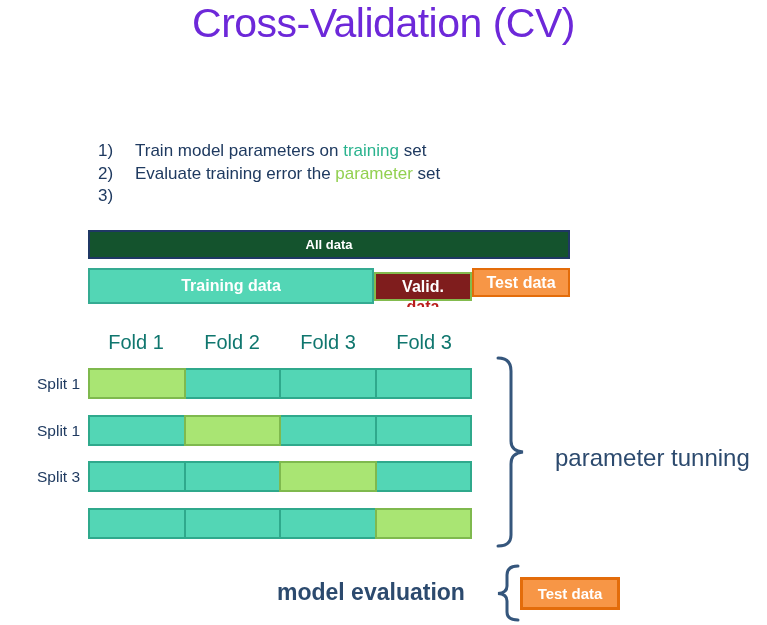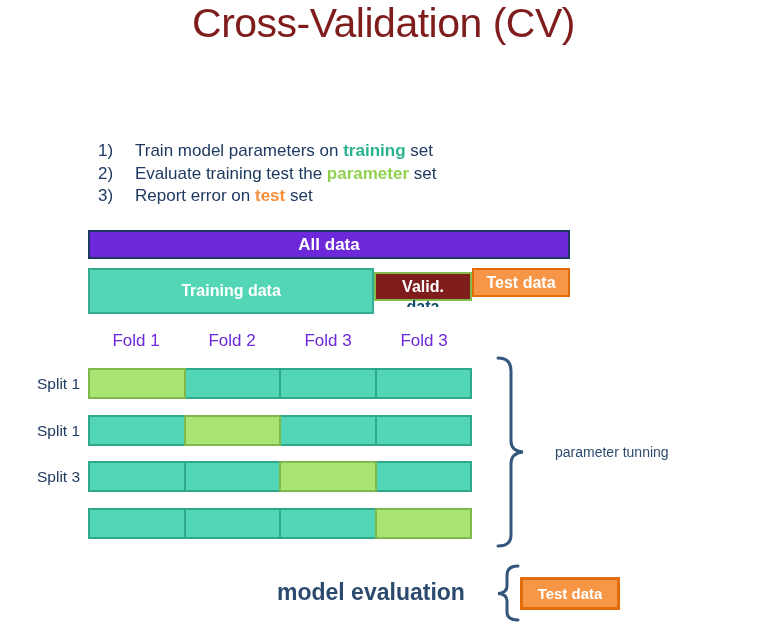--- a/index.html
+++ b/index.html
@@ -12,65 +12,65 @@
     background: #ffffff;
     overflow: hidden;
   }
   .abs { position: absolute; }
 
   
   .title {
     left: 0; top: 56; width: 767px;
     text-align: center;
     font-size: 41px;
-    color: #7f1d1d;
+    color: #6d28d9;
     letter-spacing: -0.5px;
   }
 
   
   .steps { left: 98px; top: 140px; width: 420px; color: #1f3a60; font-size: 17px; }
   .step  { display: flex; line-height: 22.5px; }
   .step-num { width: 37px; flex: none; }
-  .kw { font-weight: bold; margin-top: 34px; }
+  .kw { font-weight: normal; margin-top: 34px; }
 
   
   .bar {
     display: flex; align-items: center; justify-content: center;
     color: #ffffff; font-weight: bold; font-size: 16px;
   }
   .bar-alldata   { left: 88px;  top: 230px; width: 482px; height: 29px;
-                   background: #6d28d9; border: 2px solid #1f3864; font-size: 17px; }
-  .bar-training  { left: 88px;  top: 268px; width: 286px; height: 46px;
+                   background: #14532d; border: 2px solid #1f3864; font-size: 13px; }
+  .bar-training  { left: 88px;  top: 268px; width: 286px; height: 36px;
                    background: #53d6b5; border: 2px solid #35ab92; }
   .bar-valid     { left: 374px; top: 272px; width: 98px;  height: 29px;
                    background: #7f1d1d; border: 2px solid #83bb4e; }
   .bar-test      { left: 472px; top: 268px; width: 98px;  height: 29px;
                    background: #f79646; border: 2px solid #e36c0a; }
   .valid-overflow {
     left: 374px; top: 299px; width: 98px; height: 8px;
     overflow: hidden; text-align: center;
-    color: #0c4a6e; font-weight: bold; font-size: 16px; line-height: 15px;
+    color: #b91c1c; font-weight: bold; font-size: 16px; line-height: 15px;
   }
 
   
   .folds { left: 88px; top: 331px; width: 384px; display: flex; }
-  .fold-label { width: 96px; text-align: center; font-size: 17px; color: #6d28d9; }
+  .fold-label { width: 96px; text-align: center; font-size: 20px; color: #0f766e; }
 
   
   .split-label { left: 28px; width: 62px; height: 31px; line-height: 31px;
                  font-size: 15.5px; color: #1f3a60; margin-left: 9px; }
   .split-row-segments { left: 88px; width: 384px; height: 31px; display: flex; }
   .seg { flex: 1 1 0; height: 31px; }
   .seg + .seg { margin-left: -2px; }
   .seg-teal  { background: #53d6b5; border: 2px solid #2fa98c; }
   .seg-green { background: #a9e573; border: 2px solid #7fb94e; position: relative; z-index: 1; }
 
   
   .annotation { color: #2c4a6e; }
-  .param-label { left: 555px; top: 444px; font-size: 14px; }
+  .param-label { left: 555px; top: 444px; font-size: 24px; }
   .model-label { left: 277px; top: 579px; font-size: 23px; font-weight: bold; }
 
   .brace-params { left: 495px; top: 355px; }
   .brace-model  { left: 494px; top: 563px; }
 
   .test-box {
     left: 520px; top: 577px; width: 100px; height: 33px;
     background: #f79646; border: 3px solid #e36c0a;
     display: flex; align-items: center; justify-content: center;
     color: #ffffff; font-weight: bold; font-size: 15px;
@@ -83,25 +83,24 @@
 
   <div class="abs title">Cross-Validation (CV)</div>
 
   <div class="abs steps">
     <div class="step">
       <span class="step-num">1)</span>
       <span><span>Train model parameters on </span><span class="kw" style="color: rgb(42, 179, 142);">training</span><span> set</span></span>
     </div>
     <div class="step">
       <span class="step-num">2)</span>
-      <span><span>Evaluate training test the </span><span class="kw" style="color: rgb(146, 208, 80);">parameter</span><span> set</span></span>
+      <span><span>Evaluate training error the </span><span class="kw" style="color: rgb(146, 208, 80);">parameter</span><span> set</span></span>
     </div>
     <div class="step">
       <span class="step-num">3)</span>
-      <span><span>Report error on </span><span class="kw" style="color: rgb(247, 144, 62);">test</span><span> set</span></span>
     </div>
   </div>
 
   <div class="abs bar bar-alldata">All data</div>
 
   <div class="abs bar bar-training">Training data</div>
   <div class="abs bar bar-valid">Valid.</div>
   <div class="abs valid-overflow">data</div>
   <div class="abs bar bar-test">Test data</div>
 

